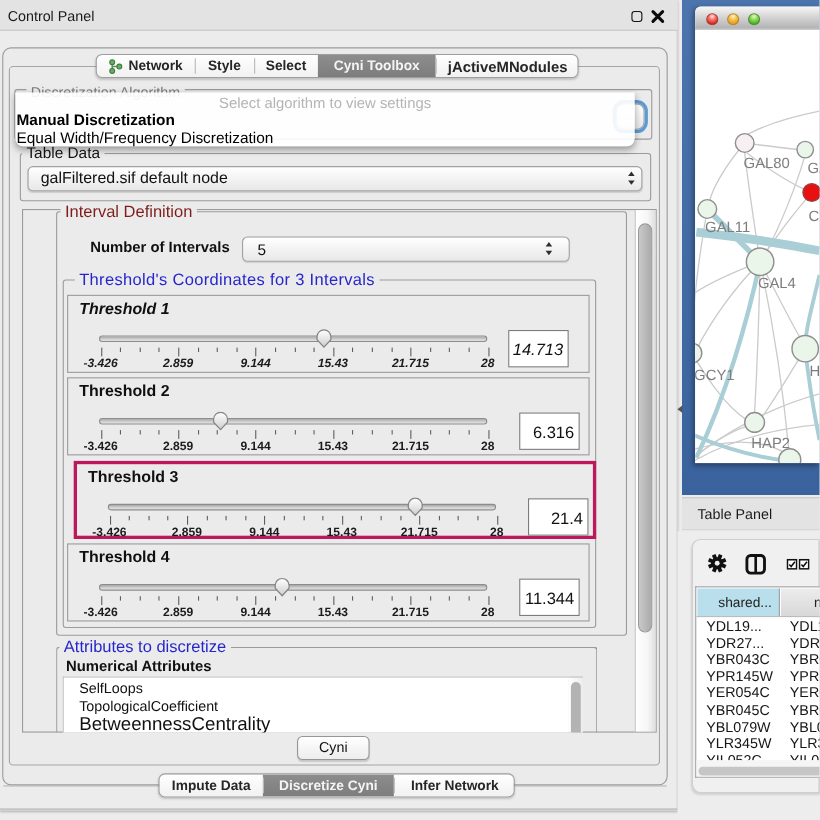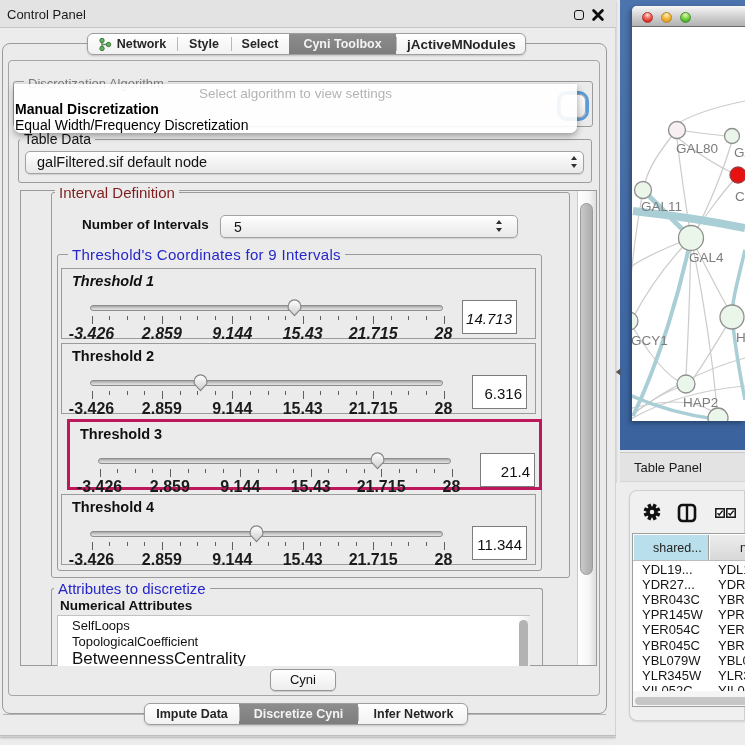--- a/index.html
+++ b/index.html
@@ -6,36 +6,36 @@
 .abs{position:absolute;}
 .grp{position:absolute;border:1px solid #9b9b9b;border-radius:3px;}
 .gtit{position:absolute;background:#ebebeb;padding:0 4px;font-size:14px;line-height:15px;white-space:nowrap;}
 .combo{position:absolute;border:1px solid #a2a2a2;border-radius:5px;
  background:linear-gradient(#ffffff,#f2f2f2 55%,#e8e8e8);box-shadow:0 1px 1px rgba(0,0,0,0.12);}
 .ctext{position:absolute;font-size:14px;color:#111;white-space:nowrap;}
 .arrup{position:absolute;width:0;height:0;border-left:3.5px solid transparent;border-right:3.5px solid transparent;border-bottom:4.5px solid #2f2f2f;}
 .arrdn{position:absolute;width:0;height:0;border-left:3.5px solid transparent;border-right:3.5px solid transparent;border-top:4.5px solid #2f2f2f;}
 .blab{font-weight:bold;font-size:13.5px;color:#101010;white-space:nowrap;position:absolute;}
 .tick{position:absolute;width:1px;background:#5f5f5f;}
-.tlab{position:absolute;transform:translateX(-50%);font-size:16px;font-weight:bold;color:#1b1b1b;white-space:nowrap;}
+.tlab{position:absolute;transform:translateX(-50%);font-size:11px;font-weight:bold;color:#1b1b1b;white-space:nowrap;}
 .vbox{position:absolute;background:#fff;border:1px solid #7c7c7c;font-size:15px;color:#111;text-align:right;padding-right:4px;}
 .seg{position:absolute;top:0;height:100%;display:flex;align-items:center;justify-content:center;font-size:12.5px;font-weight:bold;color:#262626;white-space:nowrap;}
 .segdark{background:linear-gradient(#8d8d8d,#7d7d7d);color:#f4f4f4;}
 .sep{position:absolute;top:3px;bottom:3px;width:1px;background:#b9b9b9;}
 </style></head><body>
 <div style="position:absolute;left:0;top:0;width:616px;height:737px;background:#ececec;border-right:1px solid #d2d2d2;box-shadow:0 1px 2px rgba(0,0,0,0.25);"></div>
 <div style="position:absolute;left:0;top:0;width:616px;height:28px;background:#e3e3e3;border-bottom:1px solid #c6c6c6;"></div>
 <div style="position:absolute;left:7px;top:7px;font-size:13px;color:#1a1a1a;">Control Panel</div>
 <div style="position:absolute;left:574px;top:10px;width:10px;height:10px;border:1.6px solid #141414;border-radius:3px;"></div>
 <svg class="abs" style="left:591px;top:8px" width="14" height="14" viewBox="0 0 14 14">
     <path d="M2.6,2.6 L11.4,11.4 M11.4,2.6 L2.6,11.4" stroke="#0c0c0c" stroke-width="2.8" stroke-linecap="round"></path>
   </svg>
 <div style="position:absolute;left:2px;top:43px;width:605px;height:671px;border:1px solid #9b9b9b;border-radius:8px;background:#ebebeb;"></div>
 <div style="position:absolute;left:8px;top:60px;width:592px;height:636px;border:1px solid #a5a5a5;border-radius:4px;background:#ebebeb;"></div>
-<div style="position:absolute;left:87px;top:33px;width:439px;height:22px;border:1px solid #9e9e9e;border-radius:6px;background:linear-gradient(#ffffff,#f1f1f1);box-shadow:0 1px 2px rgba(0,0,0,0.18);overflow:hidden;">
+<div style="position:absolute;left:87px;top:49px;width:439px;height:22px;border:1px solid #9e9e9e;border-radius:6px;background:linear-gradient(#ffffff,#f1f1f1);box-shadow:0 1px 2px rgba(0,0,0,0.18);overflow:hidden;">
     <div class="seg" style="left:0;width:89px;"><svg width="13" height="15" viewBox="0 0 13 15" style="margin-right:5px">
         <path d="M3,3.5 V11.5 M3,7.5 H9" stroke="#5c8f5c" stroke-width="1.4" fill="none"></path>
         <circle cx="3" cy="3.5" r="2.2" fill="#63b063" stroke="#3e7a3e"></circle>
         <circle cx="3" cy="11.5" r="2.2" fill="#63b063" stroke="#3e7a3e"></circle>
         <circle cx="9.5" cy="7.5" r="2.2" fill="#63b063" stroke="#3e7a3e"></circle>
       </svg>Network</div>
     <div class="seg" style="left:89px;width:54px;">Style</div>
     <div class="seg" style="left:143px;width:58px;">Select</div>
     <div class="seg segdark" style="left:201px;width:107px;">Cyni Toolbox</div>
     <div class="seg" style="left:308px;width:131px;font-size:13.5px;">jActiveMNodules</div>
@@ -56,21 +56,21 @@
 <div style="position:absolute;left:577px;top:191px;width:19px;height:474px;background:linear-gradient(to right,#ffffff,#f6f6f6 60%,#dedede);border-left:1px solid #c9c9c9;"></div>
 <div style="position:absolute;left:580px;top:203px;width:13px;height:372px;background:linear-gradient(to right,#c9c9c9,#ababab);border-radius:7px;border:1px solid #9a9a9a;"></div>
 <div class="grp" style="left:51px;top:192px;width:519px;height:386px;"></div>
 <div class="gtit" style="left:55px;top:185px;color:#7f1d1d;font-size:15px;">Interval Definition</div>
 <div class="blab" style="left:82px;top:217px;">Number of Intervals</div>
 <div class="combo" style="left:220px;top:215px;width:298px;height:23px;"></div>
 <div class="ctext" style="left:234px;top:219px;">5</div>
 <div class="arrup" style="left:496px;top:220px;"></div>
 <div class="arrdn" style="left:496px;top:228px;"></div>
 <div class="grp" style="left:57px;top:254px;width:485px;height:317px;"></div>
-<div class="gtit" style="left:68px;top:247px;color:#2626cc;font-size:15px;letter-spacing:0.3px;">Threshold's Coordinates for 9 Intervals</div>
+<div class="gtit" style="left:68px;top:247px;color:#2626cc;font-size:15px;letter-spacing:0.3px;">Threshold's Coordinates for 3 Intervals</div>
 <div style="position:absolute;left:61px;top:268px;width:475px;height:71px;border:1px solid #9b9b9b;background:#ebebeb;font-style:italic;">
     <div class="blab" style="left:10px;top:4px;font-size:14.5px;">Threshold 1</div>
     <div style="position:absolute;left:28px;top:36px;width:353px;height:6px;border:1px solid #8d8d8d;border-radius:3px;background:linear-gradient(#a6a6a6,#cfcfcf 55%,#e2e2e2);"></div>
     <div class="tick" style="left:29.5px;top:47px;height:8px;"></div>
     <div class="tick" style="left:47.1px;top:47px;height:4px;"></div>
     <div class="tick" style="left:64.7px;top:47px;height:4px;"></div>
     <div class="tick" style="left:82.3px;top:47px;height:4px;"></div>
     <div class="tick" style="left:99.9px;top:47px;height:8px;"></div>
     <div class="tick" style="left:117.5px;top:47px;height:4px;"></div>
     <div class="tick" style="left:135.1px;top:47px;height:4px;"></div>

